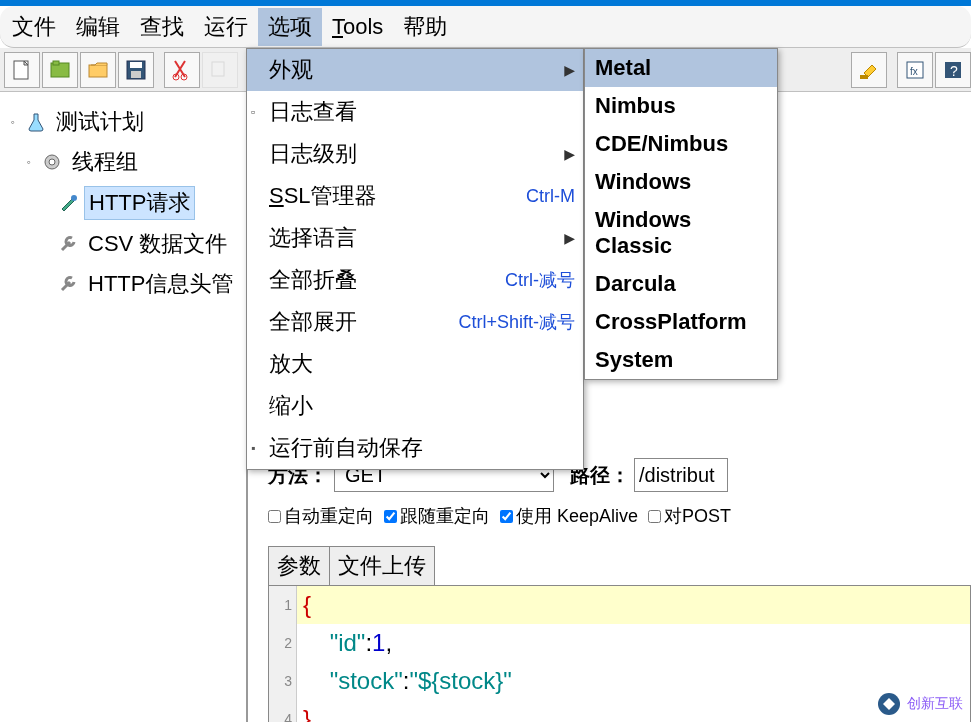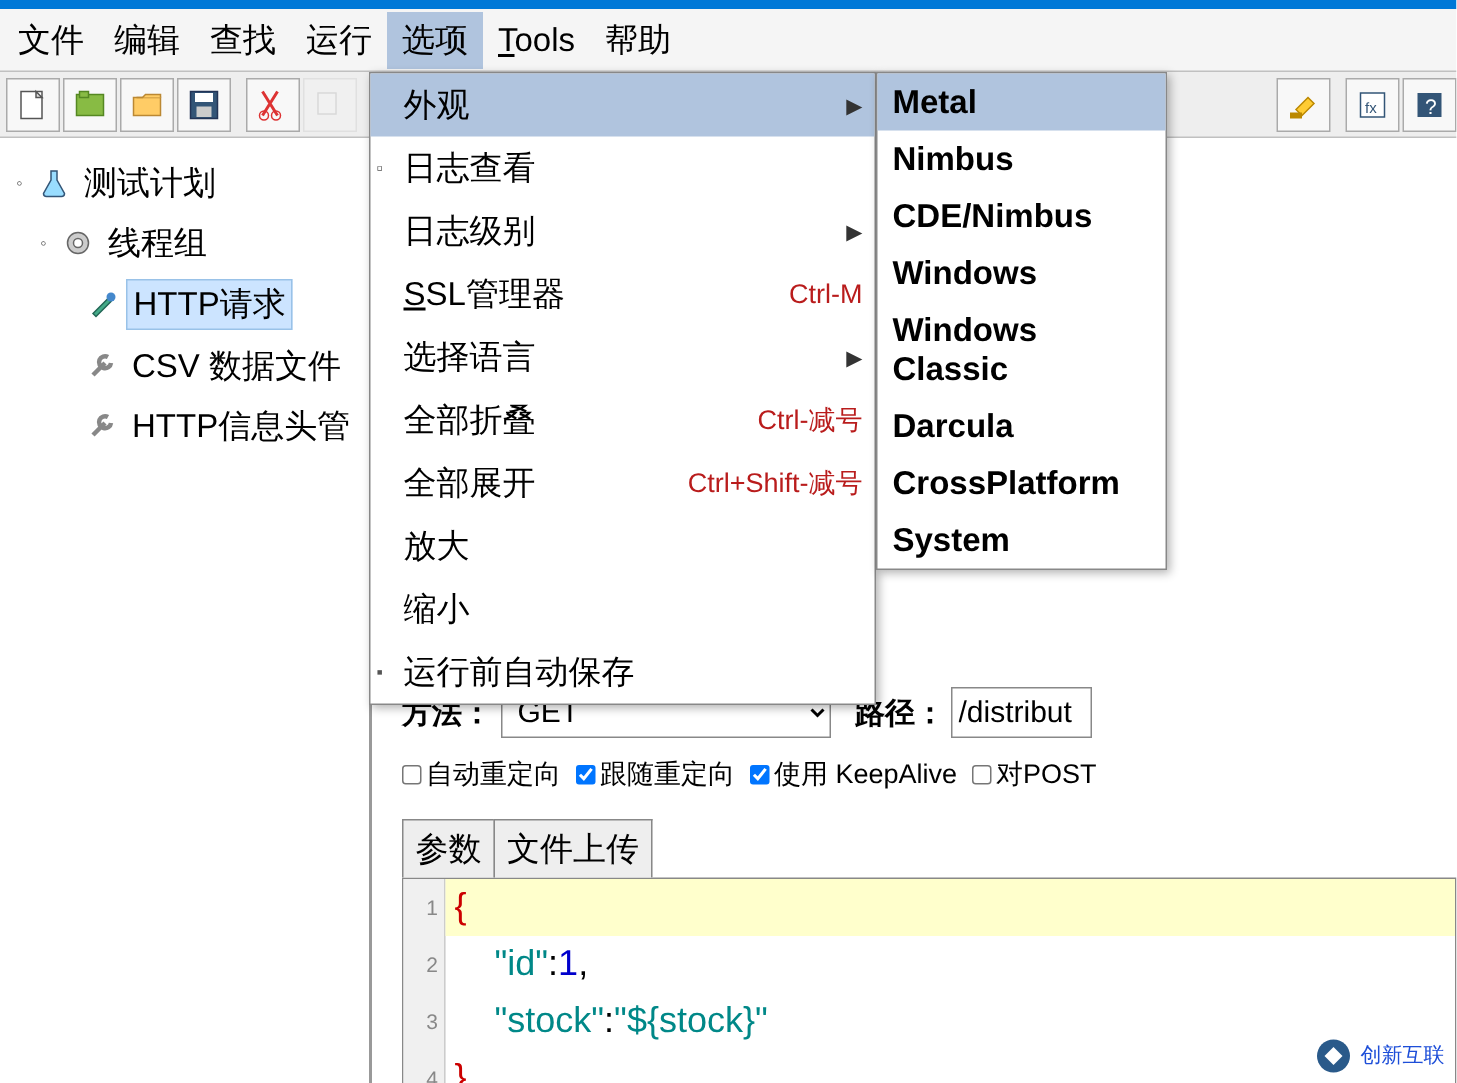--- a/index.html
+++ b/index.html
@@ -1,18 +1,18 @@
 <!DOCTYPE html>
 <html><head>
 <meta charset="utf-8">
 <style>
   * { margin: 0; padding: 0; box-sizing: border-box; font-family: "Microsoft YaHei", Arial, sans-serif; }
   body { background: #fff; width: 971px; height: 722px; overflow: hidden; font-size: 18px; color: #000; }
   .titlebar { height: 6px; background: #0078d7; }
-  .menubar { display: flex; align-items: center; height: 42px; background: #f5f5f5; border-bottom: 1px solid #c0c0c0; font-size: 22px; padding-left: 2px; }
+  .menubar { display: flex; align-items: center; height: 42px; background: #f5f5f5; border-bottom: 1px solid #c0c0c0; font-size: 22px; padding-left: 2px; border-radius: 14px; }
   .menubar .menu-item { padding: 4px 10px; }
   .menubar .menu-item.active { background: #b0c4de; }
   .menubar .menu-item u { text-decoration: underline; }
   .toolbar { display: flex; align-items: center; height: 44px; background: #eee; border-bottom: 1px solid #c0c0c0; gap: 2px; padding-left: 4px; }
   .toolbar .btn { width: 36px; height: 36px; border: 1px solid #aaa; background: #f8f8f8; display: flex; align-items: center; justify-content: center; }
   .toolbar .sep { width: 6px; }
   .container { display: flex; height: calc(100% - 92px); position: relative; }
   .tree-panel { width: 248px; border-right: 2px solid #999; padding-top: 10px; font-size: 22px; position: relative; }
   .tree-node { display: flex; align-items: center; padding: 4px 2px 4px 6px; }
   .tree-node.l1 { padding-left: 22px; }
@@ -40,29 +40,29 @@
   .brace { color: #cc0000; }
   .key { color: #008888; }
   .num { color: #0000cc; }
   .var { color: #008888; }
 
   
   .dropdown { position: absolute; top: 48px; left: 246px; width: 338px; background: #fff; border: 1px solid #888; box-shadow: 2px 2px 6px rgba(0,0,0,0.3); font-size: 22px; z-index: 20; }
   .dropdown .ditem { display: flex; align-items: center; padding: 6px 8px 6px 22px; position: relative; text-align: right; }
   .dropdown .ditem .chk { position: absolute; left: 4px; font-size: 12px; color: #555; }
   .dropdown .ditem.hl { background: #b0c4de; }
-  .dropdown .ditem .shortcut { margin-left: auto; color: #b91c1c; font-size: 18px; }
+  .dropdown .ditem .shortcut { margin-left: auto; color: #1d4ed8; font-size: 18px; }
   .dropdown .ditem .arrow { margin-left: auto; color: #333; font-size: 14px; }
   .dropdown .ditem .underline { text-decoration: underline; }
 
   .submenu { position: absolute; top: 48px; left: 584px; width: 194px; background: #fff; border: 1px solid #888; box-shadow: 2px 2px 6px rgba(0,0,0,0.3); font-size: 22px; font-weight: bold; z-index: 21; }
   .submenu .sitem { padding: 6px 10px; }
   .submenu .sitem.hl { background: #b0c4de; }
 
-  .watermark { position: absolute; right: 4px; bottom: 4px; display: flex; align-items: center; gap: 6px; font-size: 14px; color: #1d4ed8; z-index: 30; background: rgba(255,255,255,0.8); padding: 2px 4px; }
+  .watermark { position: absolute; right: 4px; bottom: 4px; display: flex; align-items: center; gap: 6px; font-size: 14px; color: #8b5cf6; z-index: 30; background: rgba(255,255,255,0.8); padding: 2px 4px; }
 </style>
 </head>
 <body>
 
 <div class="titlebar"></div>
 
 <div class="menubar">
   <div class="menu-item">文件</div>
   <div class="menu-item">编辑</div>
   <div class="menu-item">查找</div>

